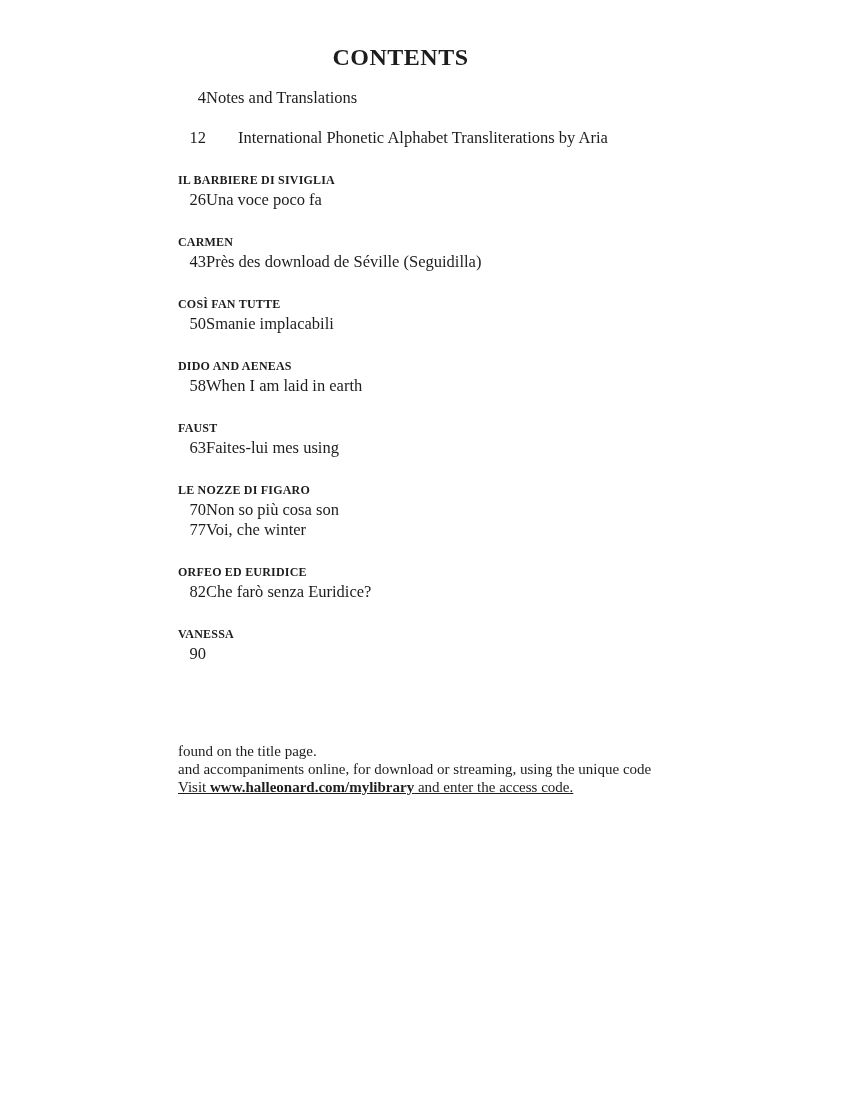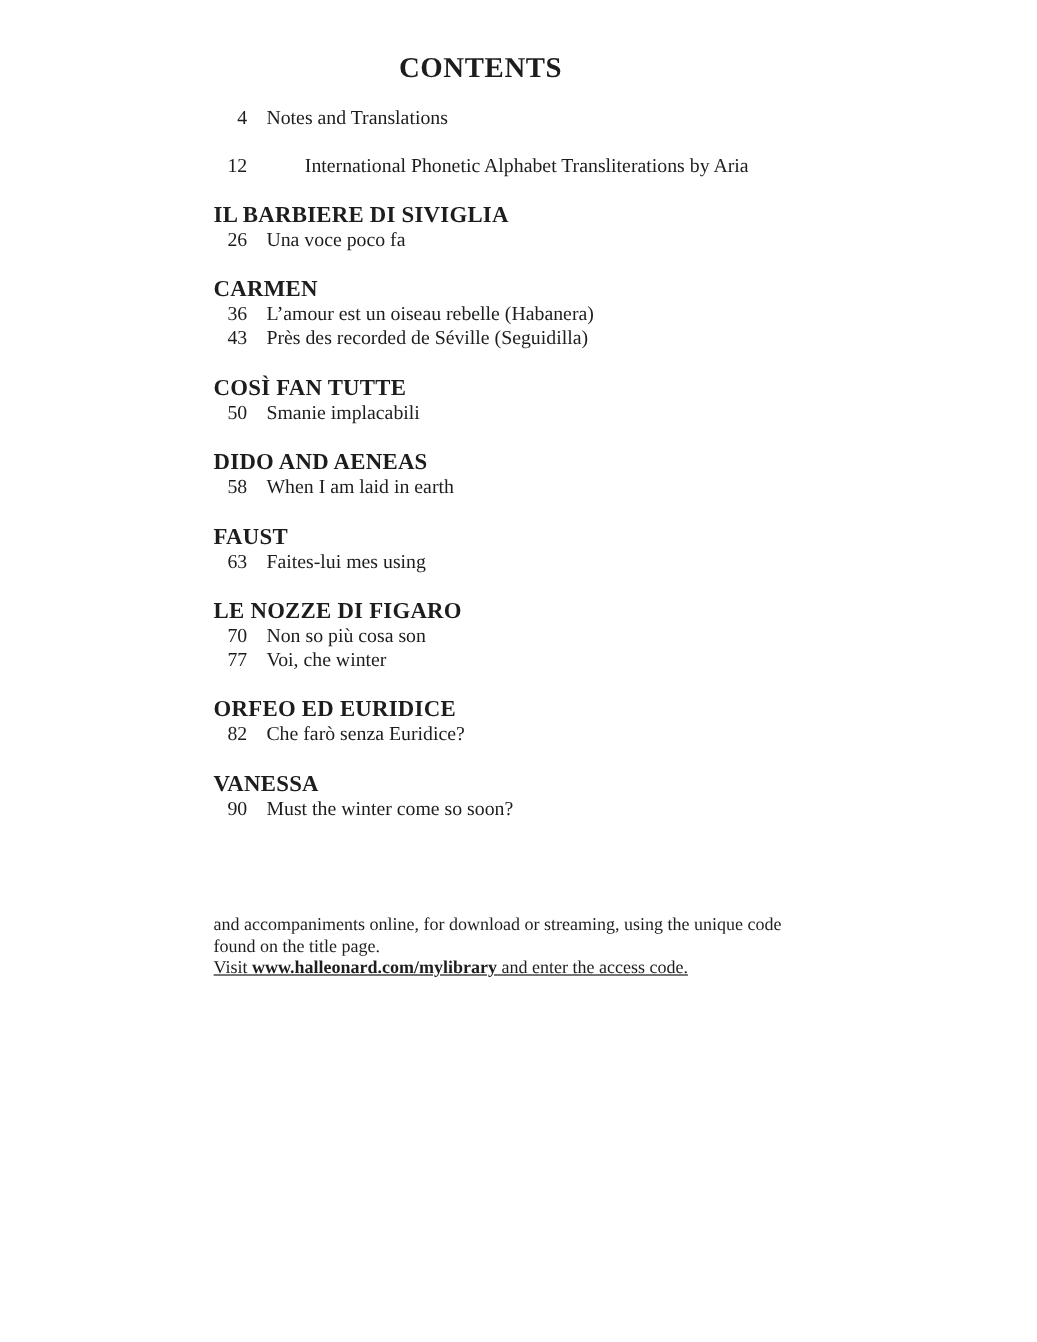--- a/index.html
+++ b/index.html
@@ -45,28 +45,28 @@
     align-items: baseline;
     font-size: 16.5px;
     line-height: 20px;
   }
   .num {
     flex: none;
     width: 28px;
     text-align: right;
   }
   .row-title {
-    margin-left: 16px;
+    margin-left: 0;
     white-space: nowrap;
   }
   .section {
     margin-top: 22px;
   }
   .section-heading {
-    font-size: 19px;
+    font-size: 12px;
     font-weight: bold;
     line-height: 20px;
     letter-spacing: 0.2px;
     white-space: nowrap;
   }
   .footer-note {
     margin: 78px 0 0 178px;
     width: 530px;
     font-size: 15px;
     line-height: 18px;
@@ -106,26 +106,22 @@
       <div class="section-heading">IL BARBIERE DI SIVIGLIA</div>
       <div class="row">
         <span class="num">26</span>
         <span class="row-title">Una voce poco fa</span>
       </div>
     </div>
 
     <div class="section">
       <div class="section-heading">CARMEN</div>
       <div class="row">
-        <span class="num">36</span>
-        <span class="row-title">L’amour est un oiseau rebelle (Habanera)</span>
-      </div>
-      <div class="row">
         <span class="num">43</span>
-        <span class="row-title">Près des recorded de Séville (Seguidilla)</span>
+        <span class="row-title">Près des download de Séville (Seguidilla)</span>
       </div>
     </div>
 
     <div class="section">
       <div class="section-heading">COSÌ FAN TUTTE</div>
       <div class="row">
         <span class="num">50</span>
         <span class="row-title">Smanie implacabili</span>
       </div>
     </div>
@@ -163,25 +159,24 @@
       <div class="row">
         <span class="num">82</span>
         <span class="row-title">Che farò senza Euridice?</span>
       </div>
     </div>
 
     <div class="section">
       <div class="section-heading">VANESSA</div>
       <div class="row">
         <span class="num">90</span>
-        <span class="row-title">Must the winter come so soon?</span>
       </div>
     </div>
 
   </div>
 
   <div class="footer-note">
+    <div class="footer-line">found on the title page.</div>
     <div class="footer-line">and accompaniments online, for download or streaming, using the unique code</div>
-    <div class="footer-line">found on the title page.</div>
     <div class="visit-line"><span>Visit </span><span class="url">www.halleonard.com/mylibrary</span><span> and enter the access code.</span></div>
   </div>
 
 </div>
 
 </body></html>

